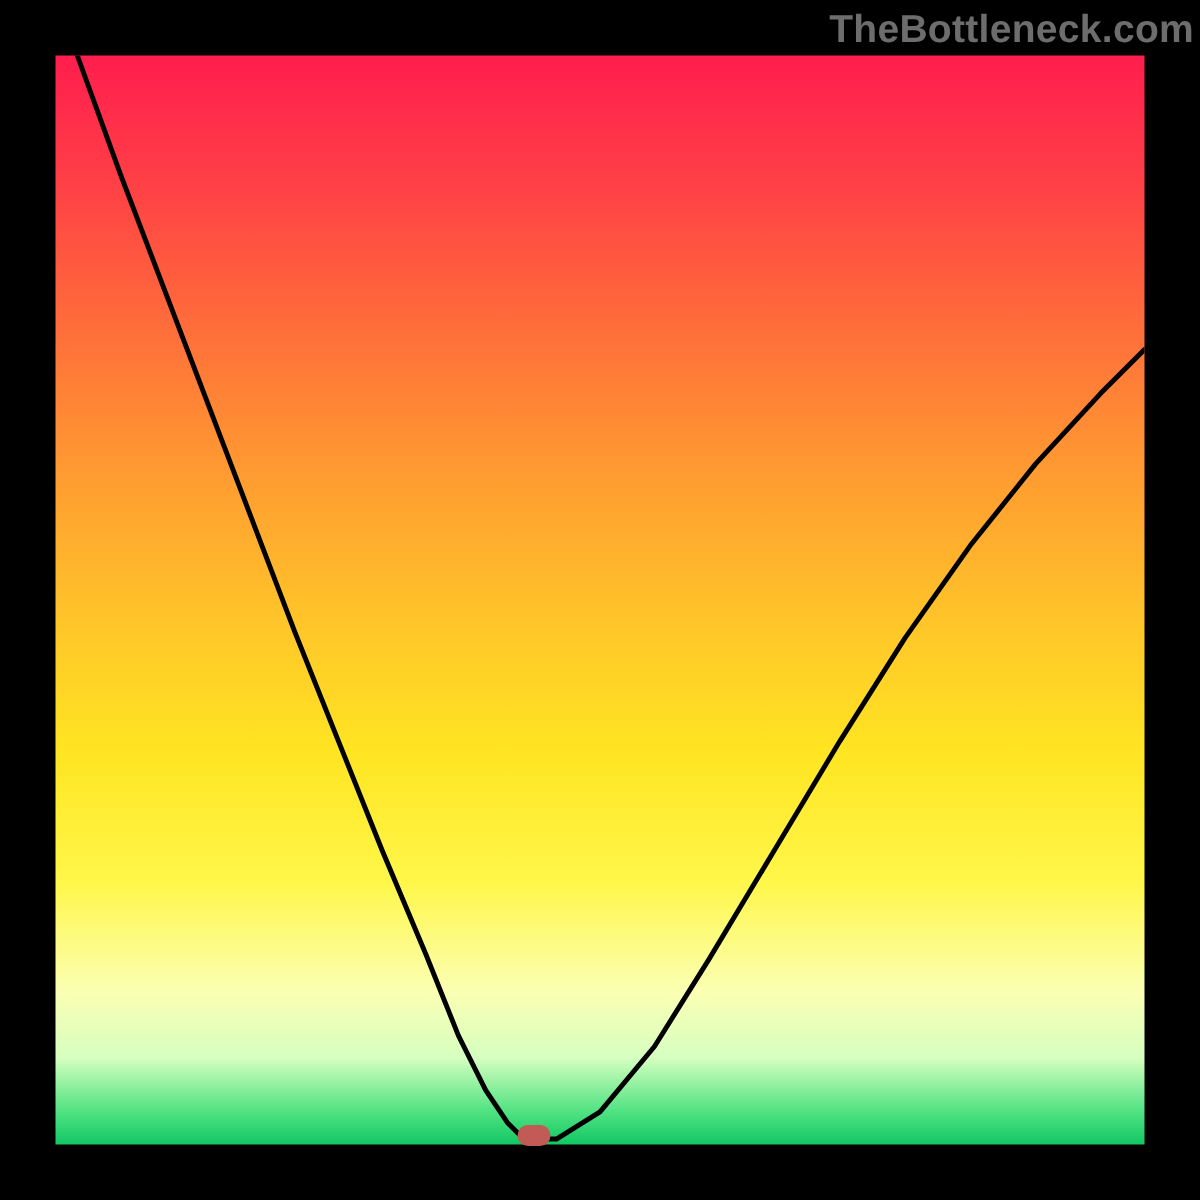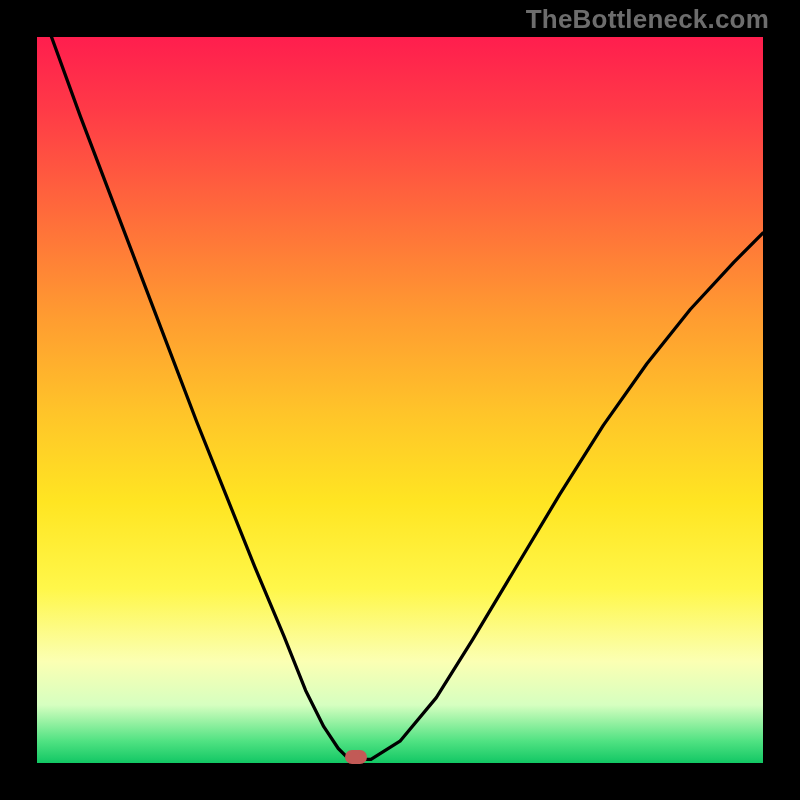--- a/index.html
+++ b/index.html
@@ -13,21 +13,21 @@
   }
   .frame {
     position: relative;
     width: 800px;
     height: 800px;
     background: #000;
   }
   .watermark {
     position: absolute;
     top: 4px;
-    right: 31px;
+    right: 4px;
     color: #6d6d6d;
     font-size: 26px;
     font-weight: 600;
     letter-spacing: 0.2px;
     user-select: none;
   }
   .plot {
     position: absolute;
     left: 37px;
     top: 37px;

